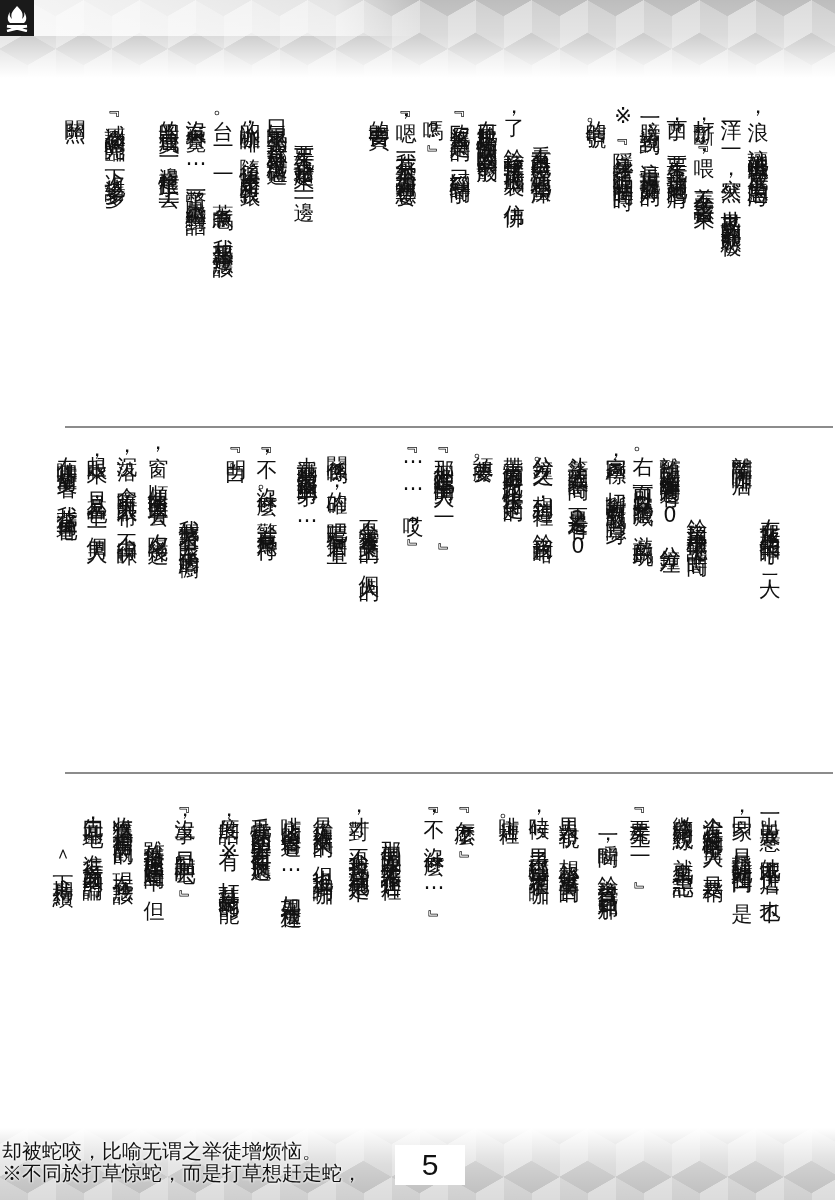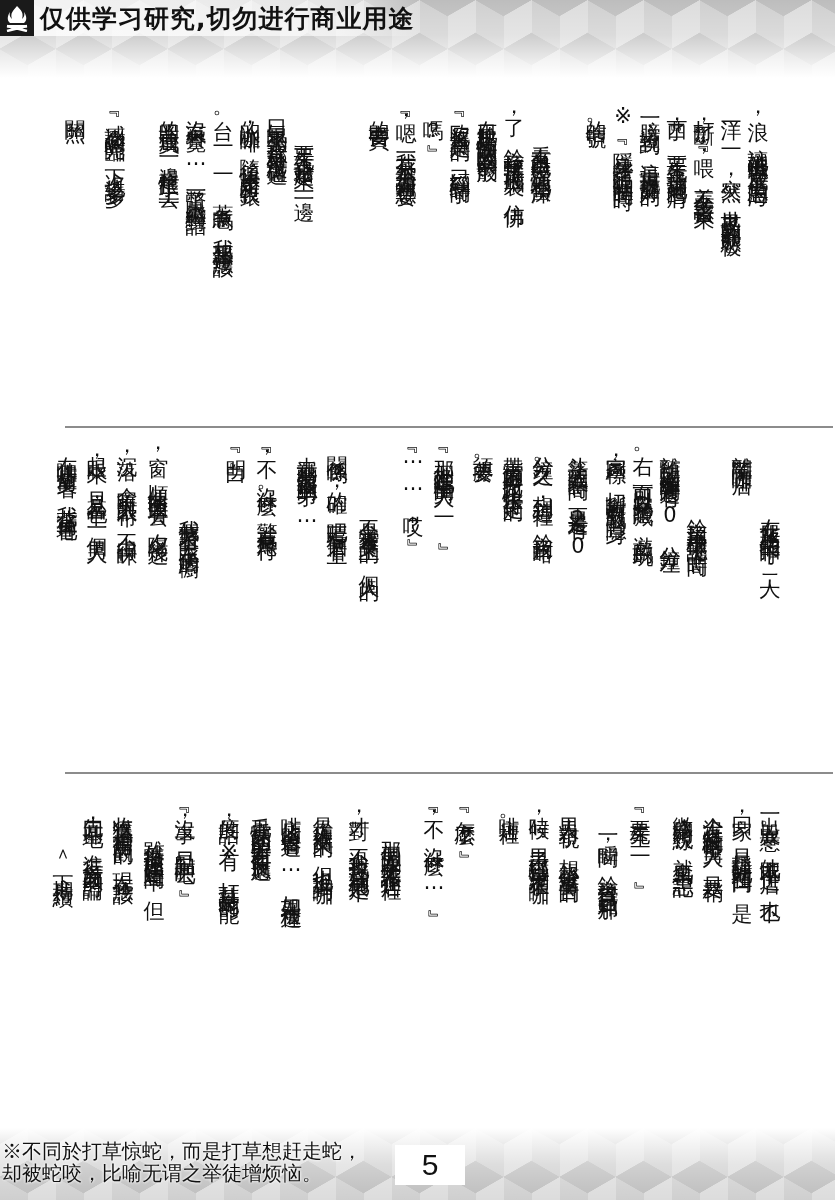--- a/index.html
+++ b/index.html
@@ -71,21 +71,20 @@
 
 <div class="hex-band hex-top"></div>
 <div class="header-bar">
   <span class="logo">
     <svg width="26" height="28" viewBox="0 0 26 28">
       <path d="M13 2 C9 7 6 9 8 15 C6 13 5 11 6 8 C3 12 3 17 6 19 L20 19 C23 17 23 12 20 8 C21 11 20 13 18 15 C20 9 17 6 13 2 Z" fill="#fff"></path>
       <rect x="3" y="21" width="20" height="2.5" fill="#fff"></rect>
       <path d="M3 27 L23 22 M3 22 L23 27" stroke="#fff" stroke-width="2.5"></path>
     </svg>
   </span>
-  <span class="header-title">仅供学习研究,切勿进行商业用途</span>
 </div>
 
 <div>
   <div class="col" style="left:745px;top:104px">浪，讓她的世界變成了信息的海</div>
   <div class="col" style="left:718px;top:104px">洋——突然，世界函數的狀態被</div>
   <div class="col" style="left:691px;top:104px">打斷了，『喂，差不多該去買東</div>
   <div class="col" style="left:664px;top:104px">西了』，要先生一邊拍著她的肩</div>
   <div class="col" style="left:637px;top:104px">膀一邊說到，這是實現商量好的</div>
   <div class="col" style="left:610px;top:104px">※『隱身斗篷』臨近限制時間時</div>
   <div class="col" style="left:583px;top:104px">的信號。</div>
@@ -155,16 +154,16 @@
   <div class="col" style="left:216px;top:800px">度的話，有※打草惹蛇的可能。</div>
   <div class="col" style="left:172px;top:800px">『沒事，早點回去吧。』</div>
   <div class="col" style="left:141px;top:800px">　雖然撤退比預定時間早，但</div>
   <div class="col" style="left:110px;top:800px">收獲還是相當可觀的。現在應該</div>
   <div class="col" style="left:80px;top:800px">先回基地，進行多方面的討論。</div>
   <div class="col" style="left:50px;top:810px">　＾下期持續＞</div>
 </div>
 
 <div class="hex-band hex-bottom"></div>
 <div class="footnote">
+  <div>却被蛇咬，比喻无谓之举徒增烦恼。</div>
   <div>※不同於打草惊蛇，而是打草想赶走蛇，</div>
-  <div>却被蛇咬，比喻无谓之举徒增烦恼。</div>
 </div>
 <div class="page-num-box">5</div>
 
 </body></html>

